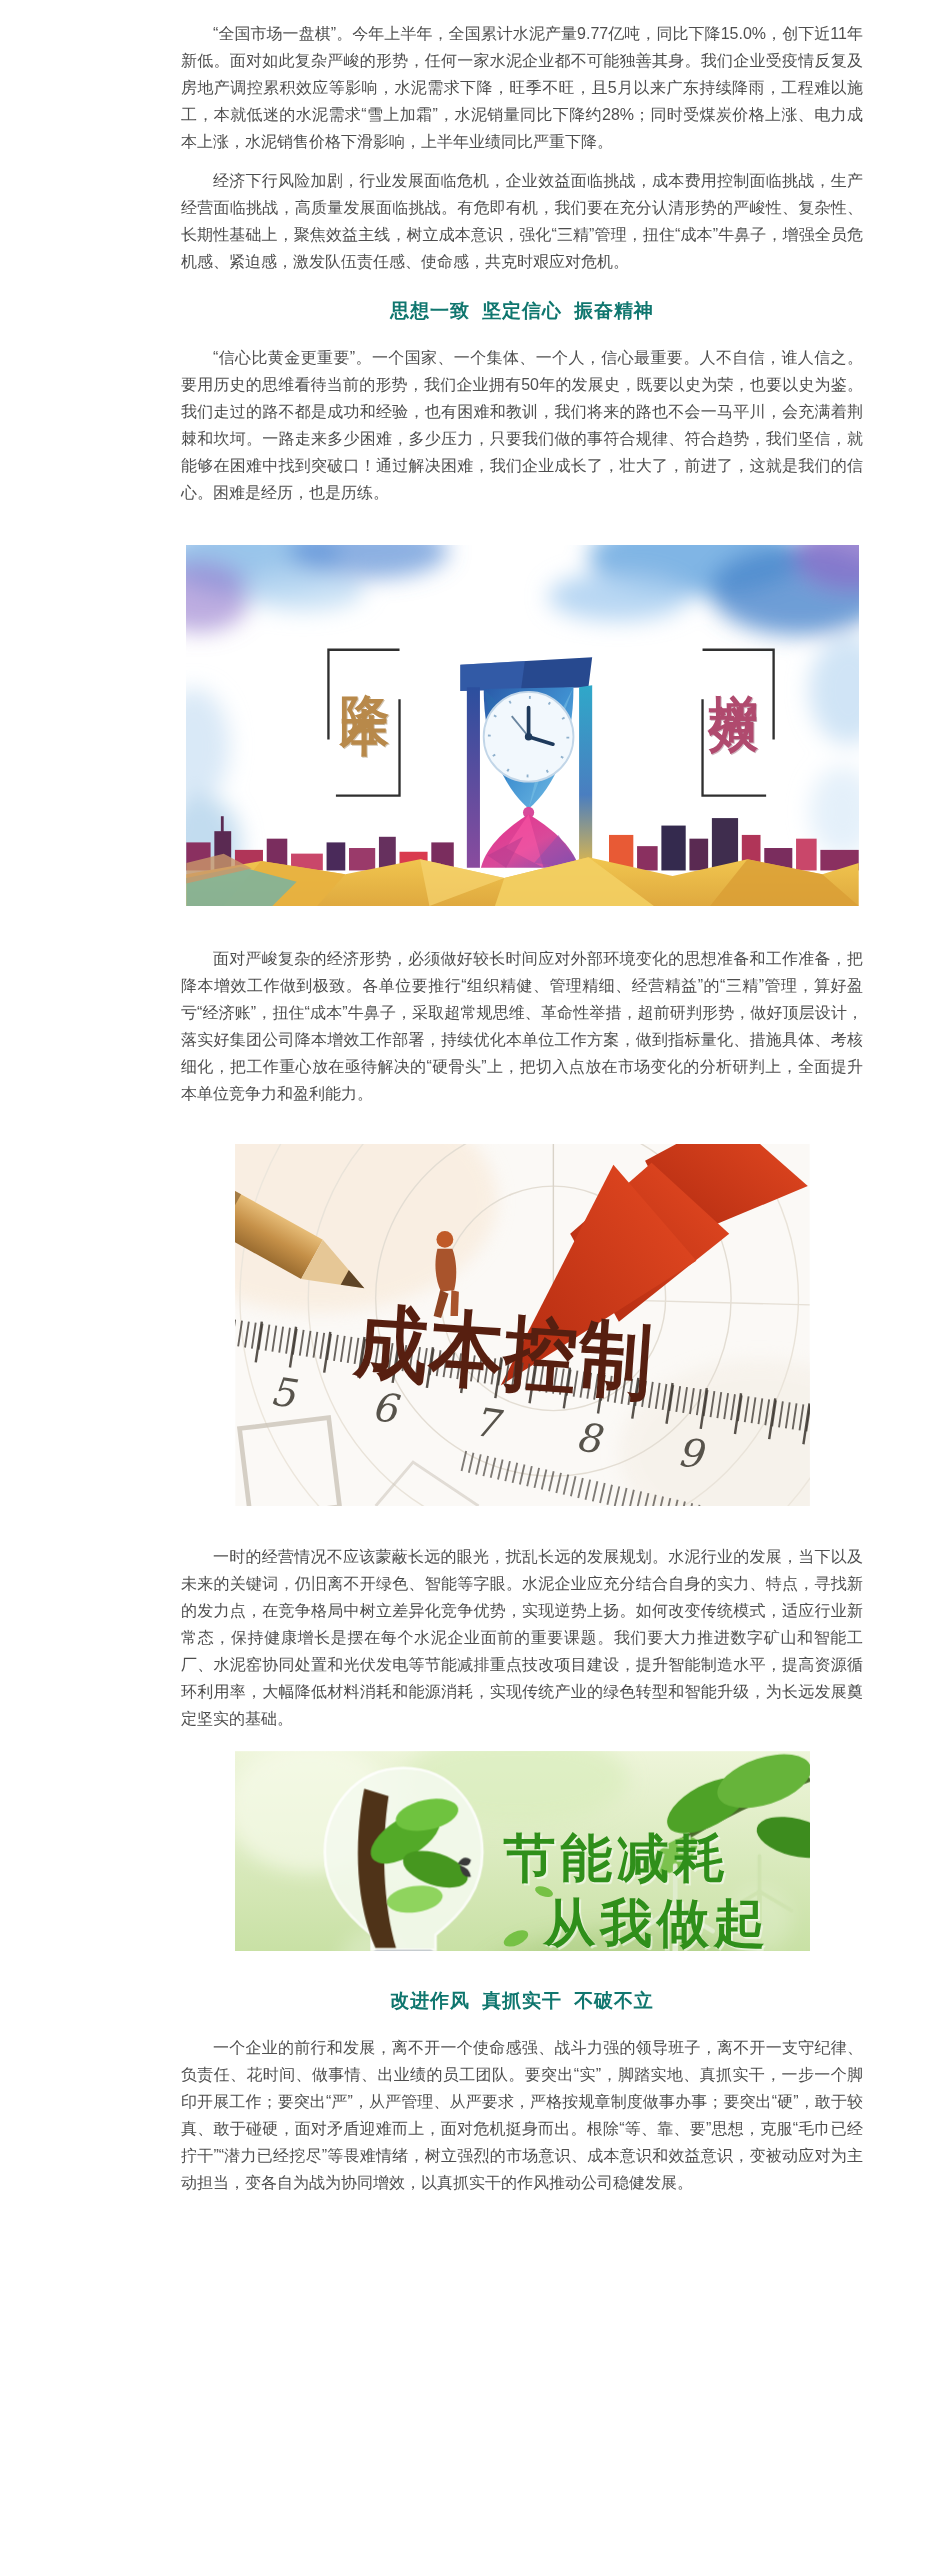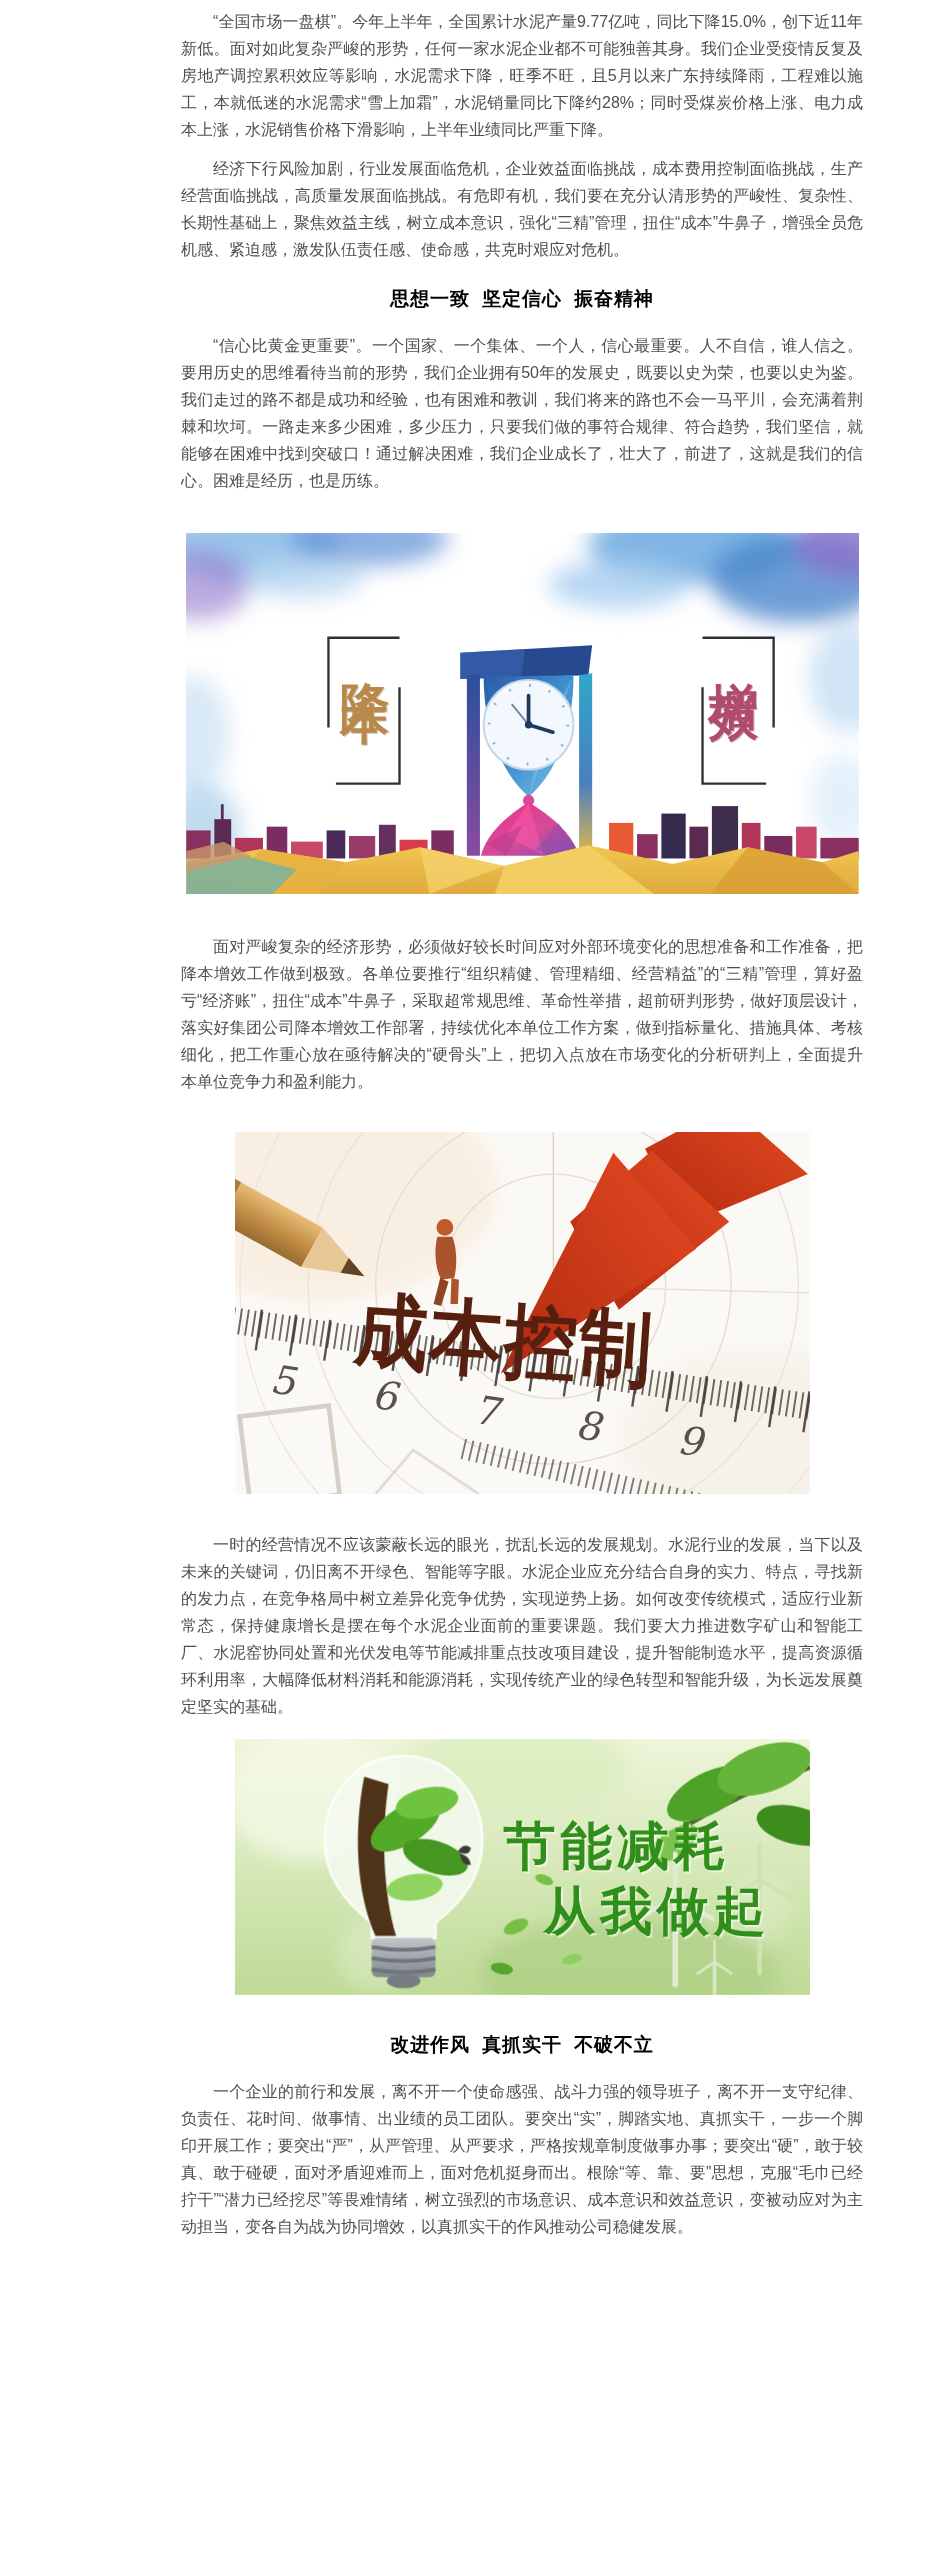--- a/index.html
+++ b/index.html
@@ -1,28 +1,28 @@
 <!DOCTYPE html>
 <html style="font-size:15px"><head>
 <meta charset="utf-8">
 <style>
   html,body{margin:0;padding:0;background:#ffffff;}
   body{width:930px;font-family:"Liberation Sans","DejaVu Sans",sans-serif;color:#4e4e4e;}
   .article{width:682px;margin-left:181px;padding:7.5px 0 37px;}
-  .para{font-size:16px;line-height:27px;text-align:justify;text-indent:2em;margin:0 0 12px 0;color:#4e4e4e;word-break:break-all;}
+  .para{font-size:16px;line-height:27px;text-align:justify;text-indent:2em;margin:12px 0 12px 0;color:#4e4e4e;word-break:break-all;}
   .section-head{text-align:center;margin:22.5px 0 19px;}
-  .head-inner{position:relative;display:inline-block;font-size:19px;font-weight:700;color:#000000;
+  .head-inner{position:relative;display:inline-block;font-size:19px;font-weight:700;color:#0f766e;
     white-space:pre;padding:0.9px 7.5px;background:#ffffff;letter-spacing:0.9px;}
   .head-inner::before{content:"";position:absolute;z-index:-1;left:-8.4px;right:-8.4px;top:11.2px;bottom:-8.4px;
     border:1.9px solid #454545;box-shadow:-5.6px 5.6px 0 0 #e9c8a0;}
   figure.fig{position:relative;overflow:hidden;padding:0;background:#fff;}
   .fig svg{display:block;position:absolute;left:0;top:0;}
   .fig1{width:673px;height:361px;margin:39px auto;}
   .fig2{width:575px;height:362px;margin:37px auto;}
-  .fig3{width:575px;height:256px;margin:19px auto 36px;text-align:center;}
+  .fig3{width:575px;height:200px;margin:19px auto 36px;text-align:center;}
   .f1-label{position:absolute;writing-mode:vertical-rl;text-orientation:upright;font-weight:700;
     font-size:49px;letter-spacing:13px;line-height:1;}
   .f1-left{left:155px;top:110px;color:#b8894a;text-shadow:0.9px 0.9px 0 rgba(120,80,20,.35);}
   .f1-right{left:524px;top:110px;color:#b04a6e;text-shadow:0.9px 0.9px 0 rgba(110,30,60,.35);}
   .f2-title{position:absolute;left:120px;top:150px;font-size:73px;font-weight:800;color:#571f10;
     letter-spacing:1.9px;transform:rotate(4deg) scaleY(1.12);transform-origin:left center;white-space:pre;}
   .f3-text{position:absolute;font-weight:800;color:#2f8f1a;letter-spacing:4.7px;white-space:pre;
     text-shadow:1.9px 1.9px 0.9px rgba(255,255,255,.55);}
   .f3-line1{left:269px;top:73px;font-size:52px;}
   .f3-line2{left:309px;top:138px;font-size:52px;}

